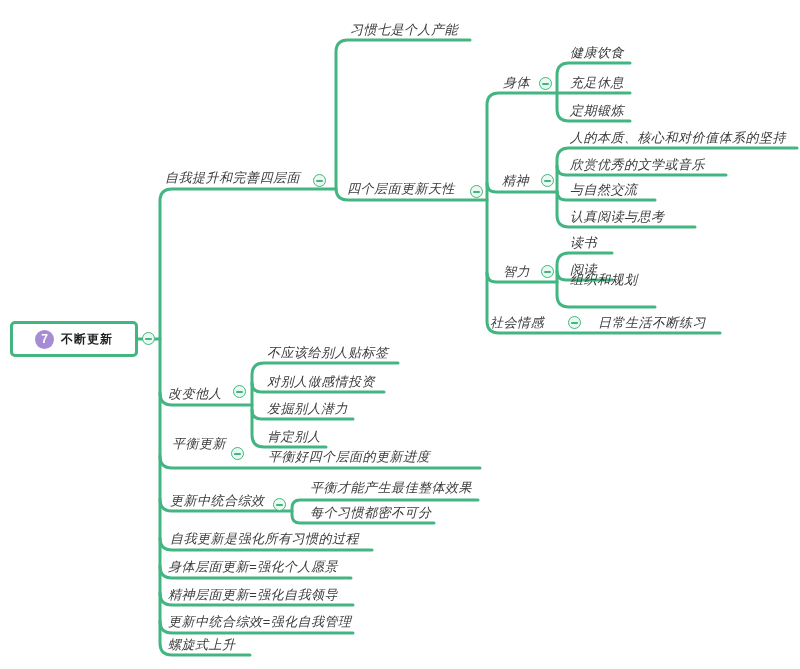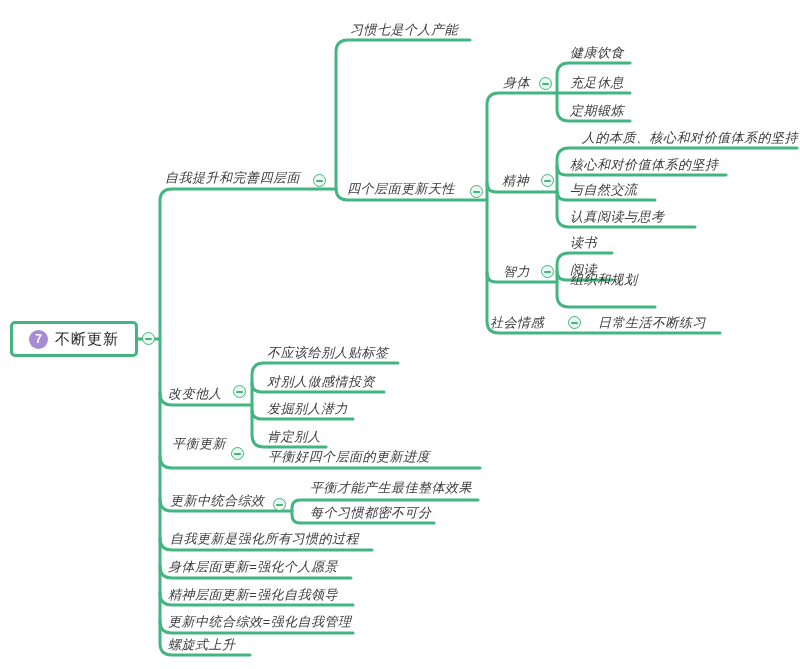--- a/index.html
+++ b/index.html
@@ -15,21 +15,21 @@
   .root-box{
     position:absolute;left:10px;top:321px;width:122px;height:30px;z-index:3;
     background:#ffffff;border:3px solid #43b581;border-radius:5px;
     display:flex;align-items:center;justify-content:center;gap:7px;
   }
   .root-badge{
     width:19px;height:19px;border-radius:50%;background:#a58cd4;color:#ffffff;
     font-size:12px;font-weight:bold;display:flex;align-items:center;justify-content:center;
     flex:0 0 auto;
   }
-  .root-label{font-size:15px;font-weight:normal;color:#1f1f1f;letter-spacing:1px;}
+  .root-label{font-size:12px;font-weight:bold;color:#1f1f1f;letter-spacing:1px;}
   .collapse{
     position:absolute;width:13px;height:13px;box-sizing:border-box;z-index:4;
     border:1.5px solid #43b581;border-radius:50%;background:#eaf9f0;cursor:pointer;
   }
   .collapse::after{
     content:"";position:absolute;left:2px;right:2px;top:50%;margin-top:-1px;
     height:2px;background:#43b581;border-radius:1px;
   }
 </style>
 </head>
@@ -72,22 +72,22 @@
   <div class="node" style="left:165px;top:170px">自我提升和完善四层面</div>
   <div class="node" style="left:350px;top:22px">习惯七是个人产能</div>
   <div class="node" style="left:347px;top:181px">四个层面更新天性</div>
 
   <div class="node" style="left:503px;top:75px">身体</div>
   <div class="node" style="left:570px;top:45px">健康饮食</div>
   <div class="node" style="left:570px;top:75px">充足休息</div>
   <div class="node" style="left:570px;top:103px">定期锻炼</div>
 
   <div class="node" style="left:502px;top:173px">精神</div>
-  <div class="node" style="left:582px;top:130px">人的本质、核心和对价值体系的坚持</div>
-  <div class="node" style="left:570px;top:157px">核心和对价值体系的坚持</div>
+  <div class="node" style="left:570px;top:130px">人的本质、核心和对价值体系的坚持</div>
+  <div class="node" style="left:570px;top:157px">欣赏优秀的文学或音乐</div>
   <div class="node" style="left:570px;top:182px">与自然交流</div>
   <div class="node" style="left:570px;top:209px">认真阅读与思考</div>
 
   <div class="node" style="left:503px;top:264px">智力</div>
   <div class="node" style="left:570px;top:235px">读书</div>
   <div class="node" style="left:570px;top:262px">阅读</div>
   <div class="node" style="left:570px;top:272px">组织和规划</div>
 
   <div class="node" style="left:490px;top:315px">社会情感</div>
   <div class="node" style="left:598px;top:315px">日常生活不断练习</div>

